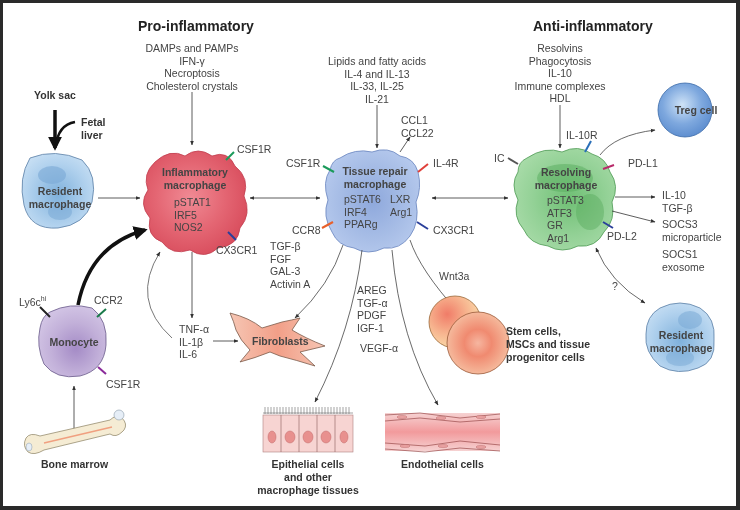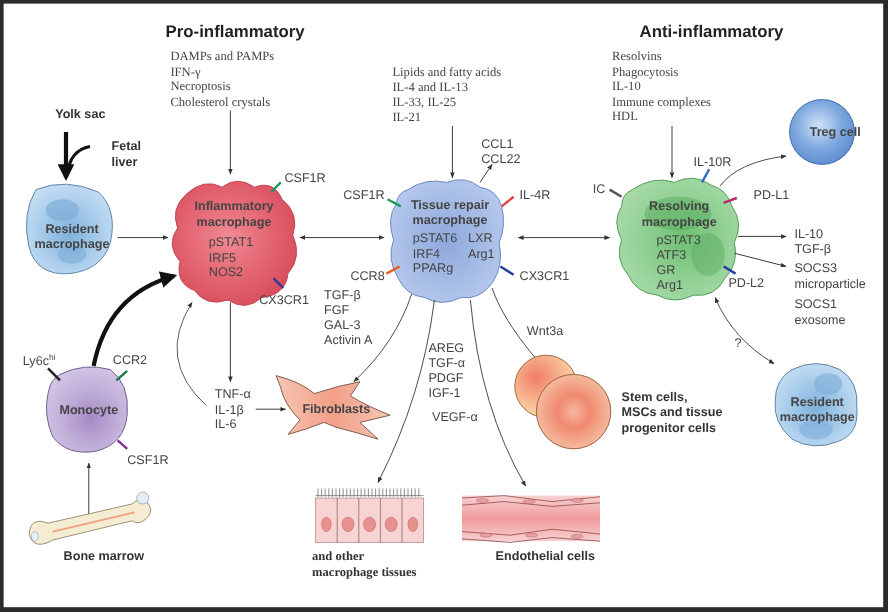--- a/index.html
+++ b/index.html
@@ -1,21 +1,21 @@
 <!DOCTYPE html>
 <html><head>
 <meta charset="utf-8">
 <style>
   html, body { margin: 0; padding: 0; background: #2a2a2a; }
   body { width: 740px; height: 510px; overflow: hidden; position: relative; font-family: "Liberation Sans", sans-serif; }
   #frame { position: absolute; left: 3px; top: 3px; width: 733px; height: 503px; background: #ffffff; }
   svg#diagram { position: absolute; left: 0; top: 0; width: 740px; height: 510px; }
   .t { position: absolute; font-family: "Liberation Sans", sans-serif; color: #444; font-size: 10.5px; line-height: 12.5px; white-space: nowrap; }
-  .c { text-align: left; font-family: Liberation Serif, serif; }
-  .b { font-weight: bold; color: #333; margin-left: 12px; }
+  .c { text-align: center; }
+  .b { font-weight: bold; color: #333; }
   .h { font-size: 14px; font-weight: bold; color: #222; }
   .cellname { font-weight: bold; color: #444; font-size: 10.5px; line-height: 12.5px; text-align: center; }
 </style>
 </head>
 <body>
 
 <div id="frame"></div>
 
 <svg id="diagram" viewBox="0 0 740 510" xmlns="http://www.w3.org/2000/svg">
   <defs>
@@ -274,21 +274,21 @@
   <div>Resolving</div>
   <div>macrophage</div>
 </div>
 <div class="t" style="left:547px; top:194px;">
   <div>pSTAT3</div>
   <div>ATF3</div>
   <div>GR</div>
   <div>Arg1</div>
 </div>
 <div class="t" style="left:494px; top:152px;">IC</div>
-<div class="t" style="left:578px; top:129px;">IL-10R</div>
+<div class="t" style="left:566px; top:129px;">IL-10R</div>
 <div class="t" style="left:618px; top:157px;margin-left:10px;">PD-L1</div>
 <div class="t" style="left:607px; top:230px;">PD-L2</div>
 
 <div class="t cellname" style="left:658px; top:104px; width:76px;">Treg cell</div>
 
 <div class="t cellname" style="left:646px; top:329px; width:70px;">
   <div>Resident</div>
   <div>macrophage</div>
 </div>
 
@@ -331,16 +331,17 @@
 <div class="t" style="left:360px; top:342px;">VEGF-α</div>
 <div class="t" style="left:439px; top:270px;">Wnt3a</div>
 
 <div class="t cellname" style="left:252px; top:335px;">Fibroblasts</div>
 <div class="t b" style="left:506px; top:325px; line-height:13px;">
   <div>Stem cells,</div>
   <div>MSCs and tissue</div>
   <div>progenitor cells</div>
 </div>
 <div class="t b c" style="left:248px; top:458px; width:120px; line-height:13px;">
+  <div>Epithelial cells</div>
   <div>and other</div>
   <div>macrophage tissues</div>
 </div>
 <div class="t b" style="left:401px; top:458px;">Endothelial cells</div>
 
 </body></html>

